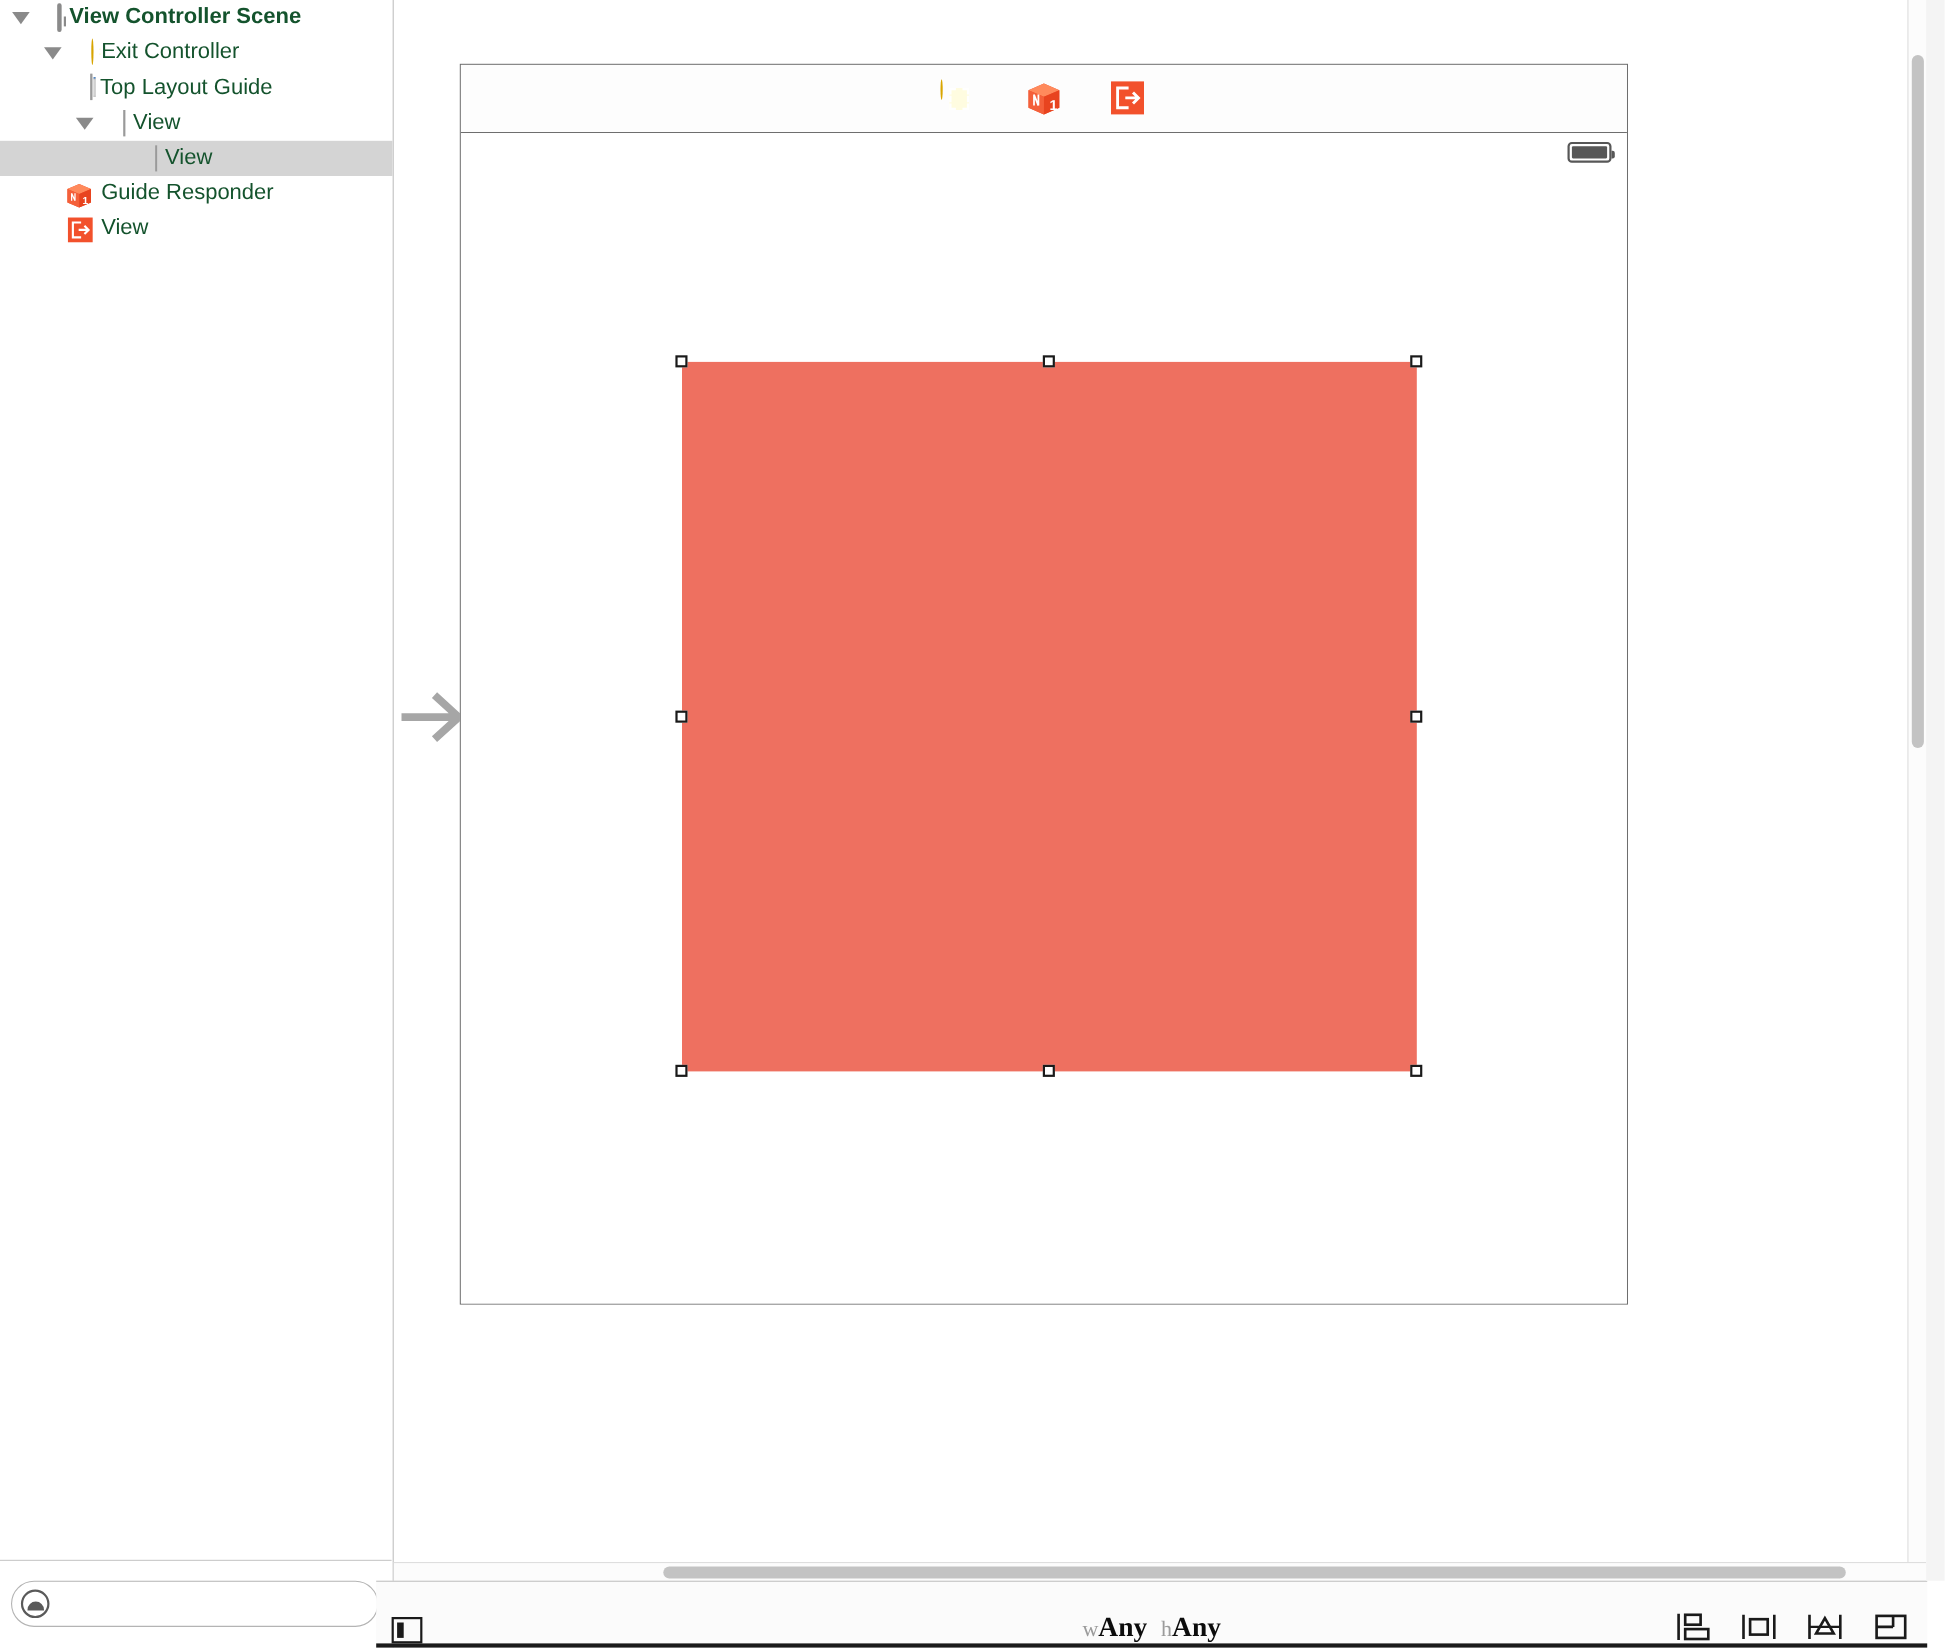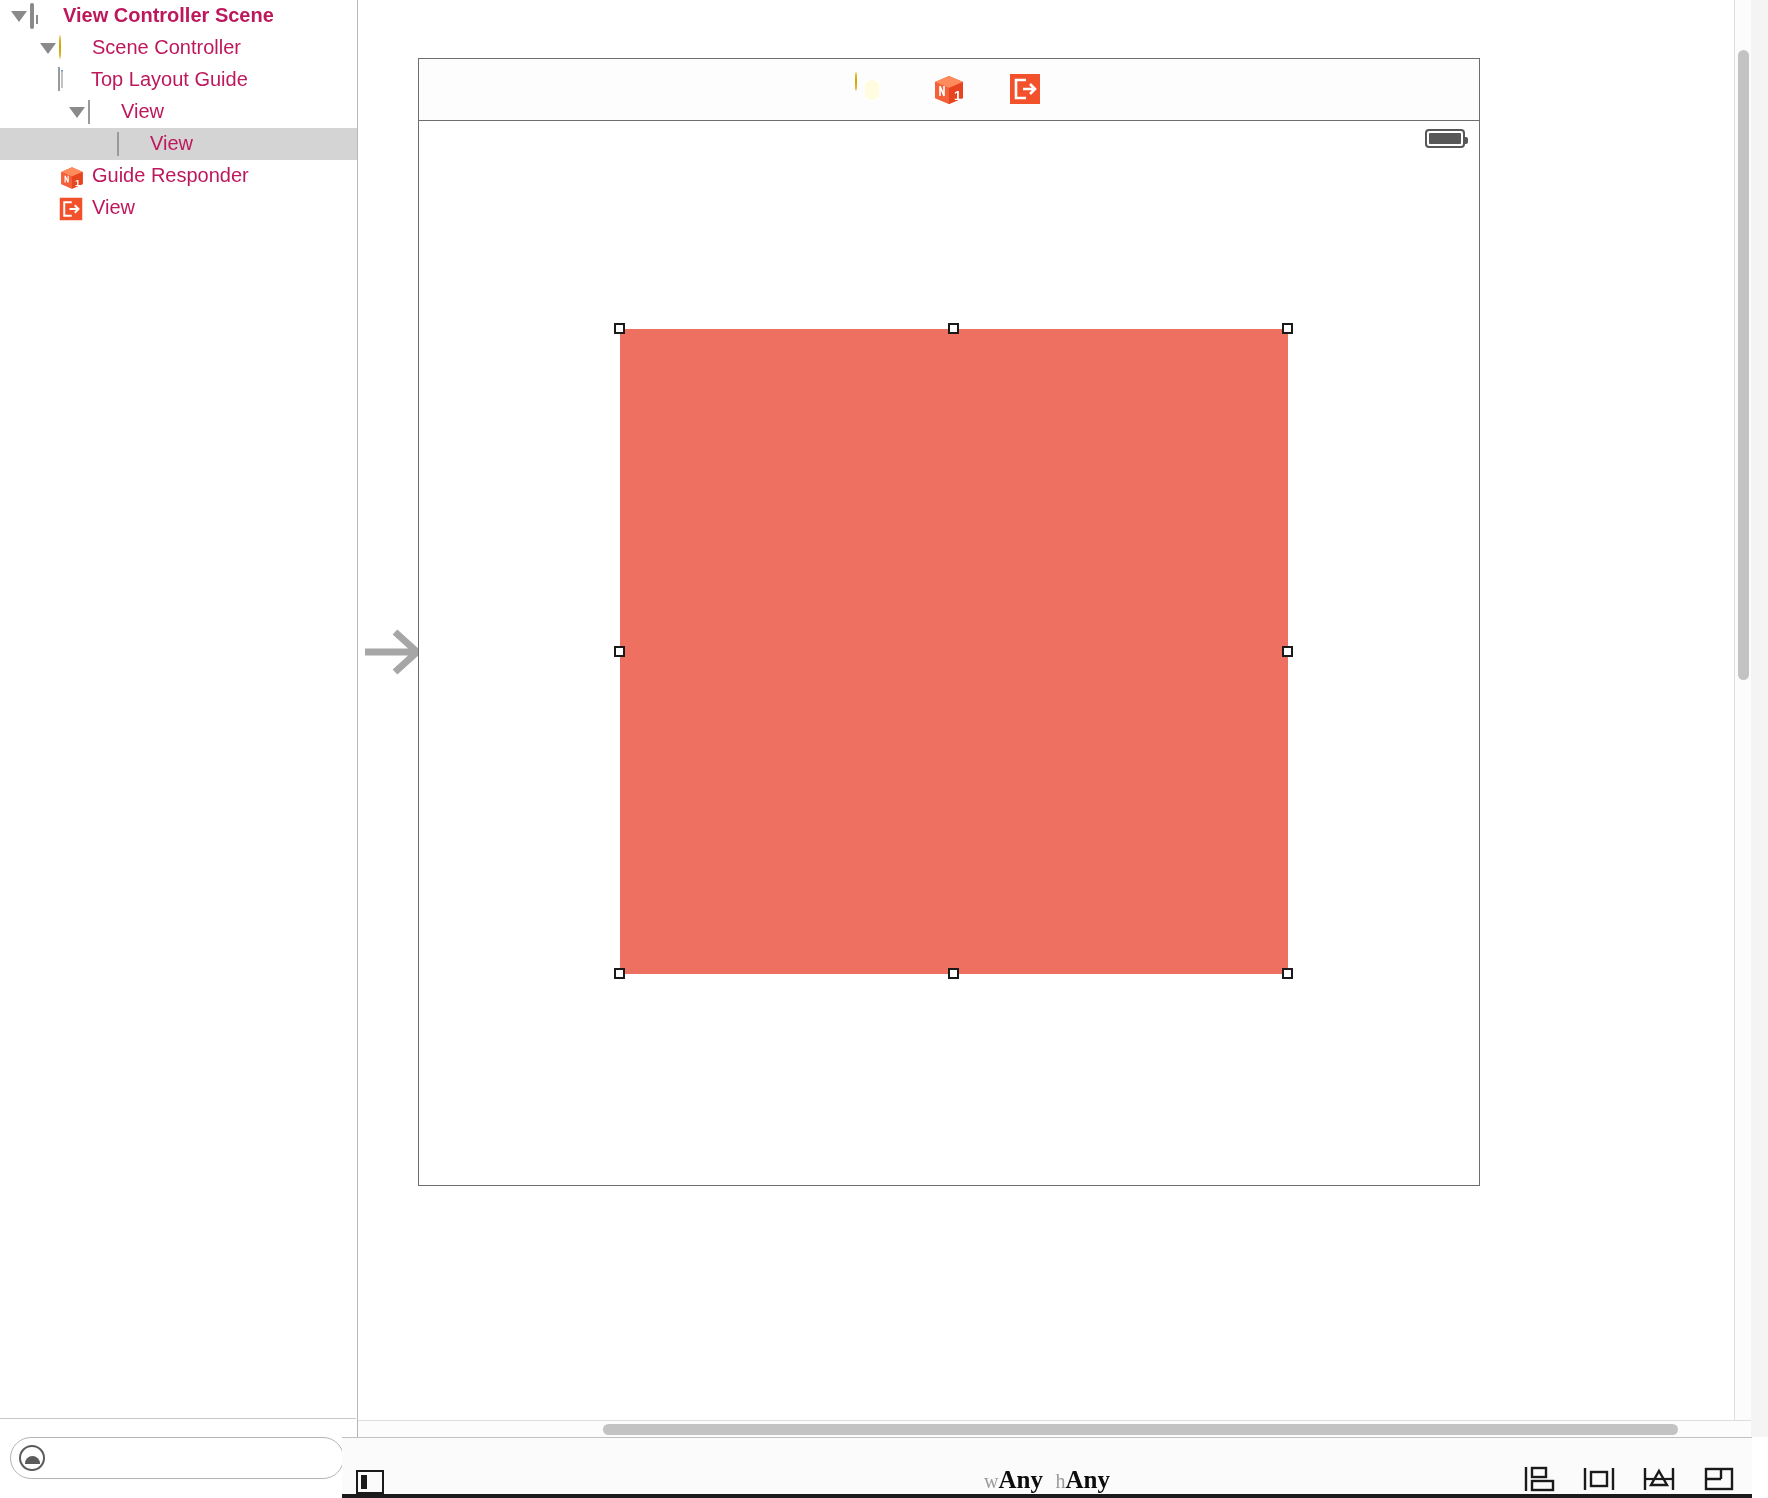--- a/index.html
+++ b/index.html
@@ -19,22 +19,23 @@
     border-right: 1px solid #b6b6b6;
   }
   #outline-tree {
     position: absolute; left: 0; top: 0; right: 0; bottom: 80px;
     overflow: hidden;
   }
   .tree-row {
     display: flex; align-items: center;
     height: 32px;
     font-size: 20px;
-    color: #be185d;
+    color: #14532d;
     white-space: nowrap;
+    text-align: right;
   }
   .tree-row.selected { background: #d4d4d4; }
   .tree-row.bold { font-weight: bold; }
   .disc {
     width: 22px; flex: 0 0 22px;
     display: flex; align-items: center; justify-content: center;
   }
   .disc.empty { visibility: hidden; }
   .disc-tri {
     width: 0; height: 0;
@@ -260,21 +261,21 @@
             <span class="disc-tri"></span>
           </span>
           <span class="tree-icon"><span class="ic-scene"></span></span>
           <span class="tree-label">View Controller Scene</span>
         </div>
         <div class="tree-row" style="padding-left: 37px;">
           <span class="disc">
             <span class="disc-tri"></span>
           </span>
           <span class="tree-icon"><span class="ic-vc"></span></span>
-          <span class="tree-label">Scene Controller</span>
+          <span class="tree-label">Exit Controller</span>
         </div>
         <div class="tree-row" style="padding-left: 36px;">
           <span class="disc empty">
             <span class="disc-tri"></span>
           </span>
           <span class="tree-icon"><span class="ic-guide top"><span class="inner"></span></span></span>
           <span class="tree-label">Top Layout Guide</span>
         </div>
         <div class="tree-row" style="padding-left: 66px;">
           <span class="disc">

